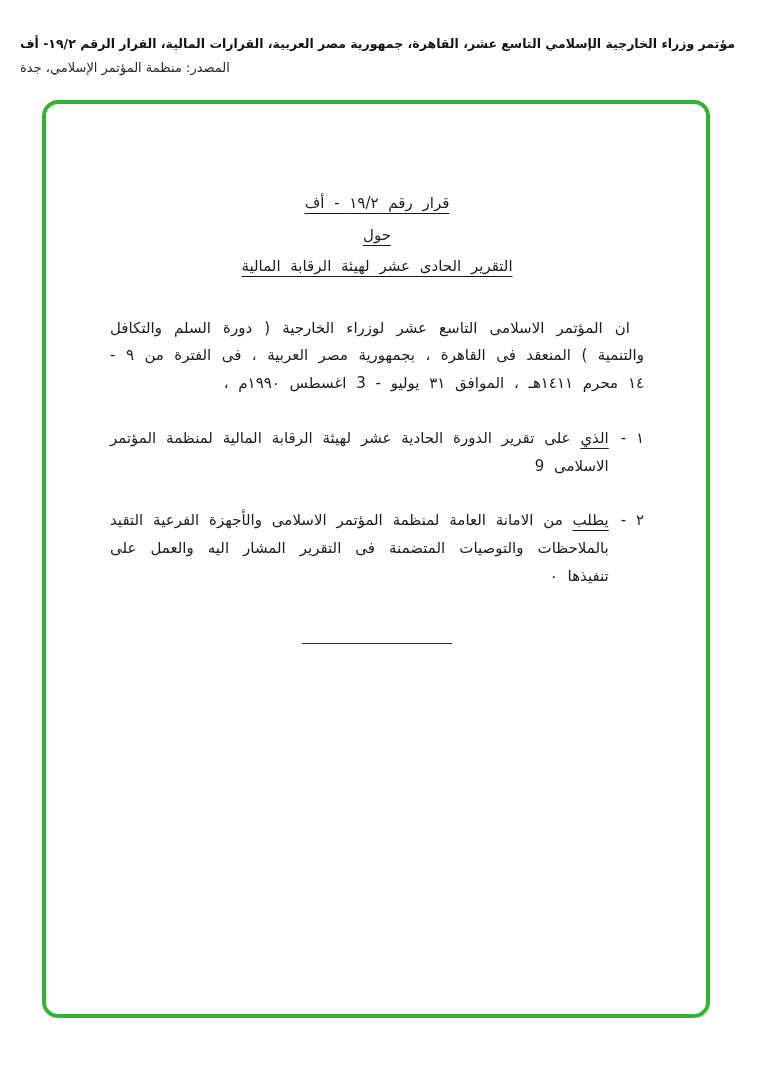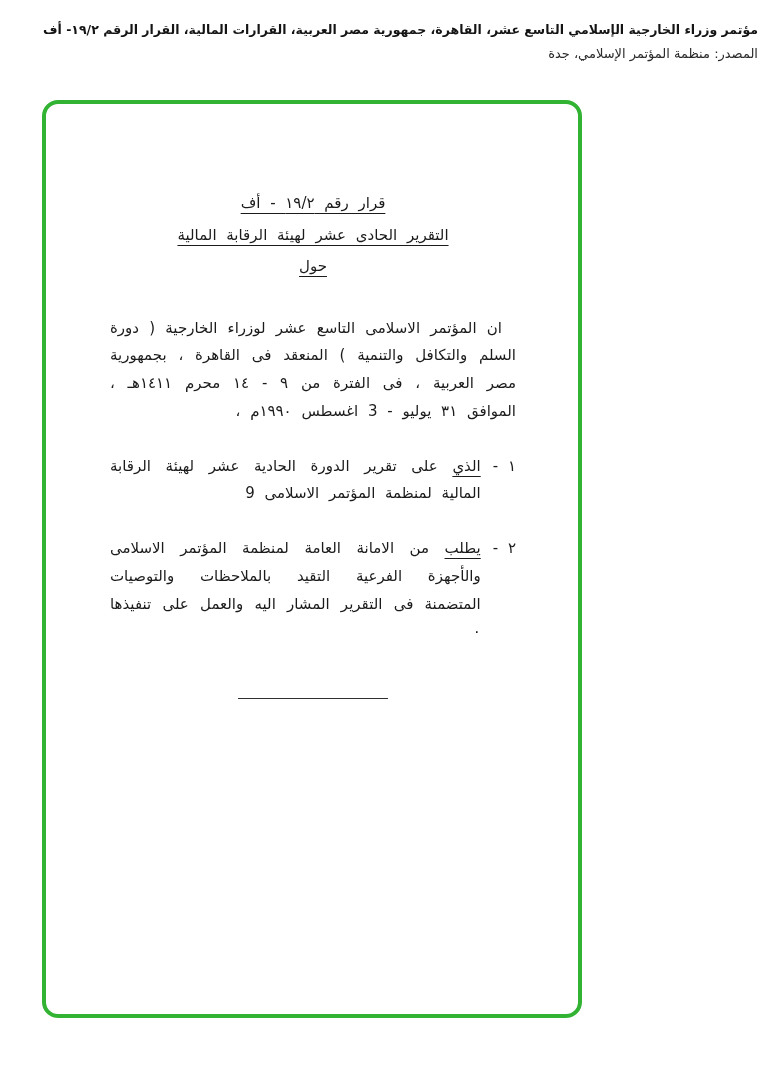--- a/index.html
+++ b/index.html
@@ -17,44 +17,44 @@
   }
   .page {
     position: relative;
     width: 758px;
     height: 1078px;
     background: #ffffff;
   }
   
   .header {
     position: absolute;
-    top: 22px;
+    top: 36px;
     left: 0;
     right: 0;
-    text-align: right;
+    text-align: left;
     direction: rtl;
     margin-left: 20px;
   }
   .header-line1 {
     font-weight: bold;
     font-size: 12.5px;
     letter-spacing: 0.2px;
     color: #141414;
   }
   .header-line2 {
     margin-top: 9px;
     font-size: 13px;
     color: #2a2a2a;
   }
   
   .doc-frame {
     position: absolute;
     left: 42px;
     top: 100px;
-    width: 540px;
+    width: 668px;
     height: 918px;
     box-sizing: border-box;
     border: 4px solid #33b333;
     border-radius: 16px;
     background: #ffffff;
   }
   .doc-content {
     direction: rtl;
     padding: 84px 62px 0 64px;
     font-size: 15px;
@@ -108,22 +108,22 @@
   <div class="header">
     <div class="header-line1">مؤتمر وزراء الخارجية الإسلامي التاسع عشر، القاهرة، جمهورية مصر العربية، القرارات المالية، القرار الرقم ١٩/٢- أف</div>
     <div class="header-line2">المصدر:  منظمة المؤتمر الإسلامي، جدة</div>
   </div>
 
   <div class="doc-frame" style="border-color: rgb(51, 179, 51);">
     <div class="doc-content">
 
       <div class="title-block">
         <span class="title-line"><span class="u">قرار رقم ١٩/٢ - أف</span></span>
+        <span class="title-line"><span class="u">حول</span></span>
         <span class="title-line"><span class="u">التقرير الحادى عشر لهيئة الرقابة المالية</span></span>
-        <span class="title-line"><span class="u">حول</span></span>
       </div>
 
       <div class="para indent">ان المؤتمر الاسلامى التاسع عشر لوزراء الخارجية ( دورة السلم والتكافل والتنمية ) المنعقد فى القاهرة ، بجمهورية مصر العربية ، فى الفترة من ٩ - ١٤ محرم ١٤١١هـ ، الموافق ٣١ يوليو - 3 اغسطس ١٩٩٠م ،</div>
 
 
 
       <div class="item">
         <span class="item-num">١ -</span>
         <span class="item-text">
           <span class="u">الذي</span>

